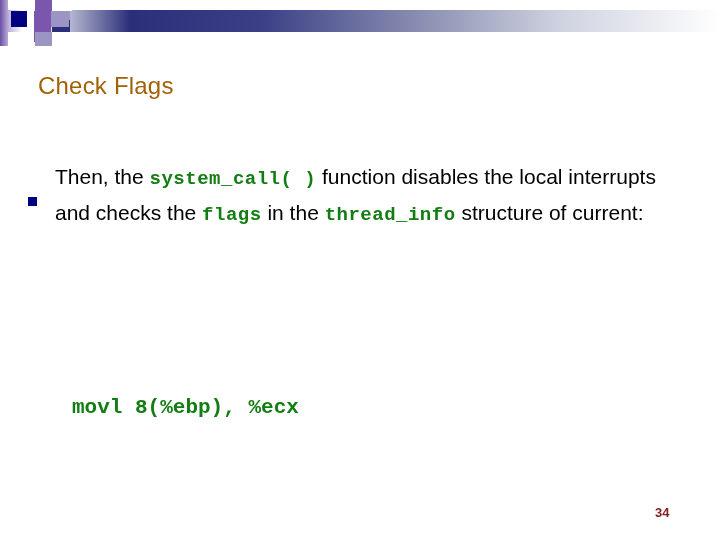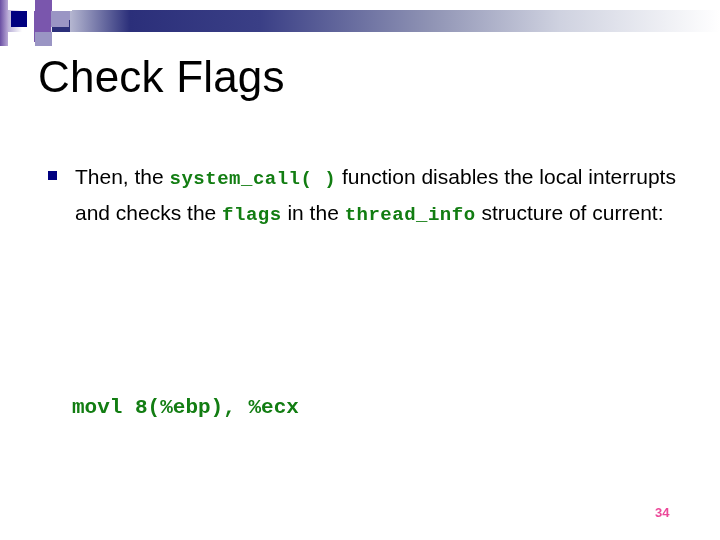--- a/index.html
+++ b/index.html
@@ -55,35 +55,35 @@
   .sq-n { left: 34px; top: 27px; width: 17px; height: 15px; background: #7a56ad; }
   .sq-q { left: 8px;  top: 32px; width: 62px; height: 14px; background: #ffffff; }
   .sq-r { left: 35px; top: 32px; width: 17px; height: 14px; background: #9a95c4; }
   .sq-s { left: 52px; top: 11px; width: 18px; height: 21px; background: #9a95c4; }
   .sq-t { left: 52px; top: 20px; width: 18px; height: 12px; background: #2b2f7a; }
 
   
   .slide-title {
     position: absolute;
     left: 38px;
-    top: 52px;
-    font-size: 44px;
-    color: #000000;
+    top: 72px;
+    font-size: 24px;
+    color: #a16207;
     letter-spacing: 0.2px;
     white-space: nowrap;
   }
 
   
   .bullet-row {
     position: absolute;
-    left: 48px;
+    left: 28px;
     top: 160px;
     width: 640px;
     display: flex;
-    align-items: flex-start;
+    align-items: center;
   }
   .bullet-marker {
     width: 9px;
     height: 9px;
     background: #000080;
     margin-top: 11px;
     margin-right: 18px;
     flex: 0 0 auto;
   }
   .bullet-text {
@@ -113,21 +113,21 @@
     white-space: pre;
   }
 
   
   .page-number {
     position: absolute;
     left: 655px;
     top: 505px;
     font-size: 13px;
     font-weight: bold;
-    color: #ec4899;
+    color: #7f1d1d;
   }
 </style>
 </head>
 <body>
 
 <div class="header-band">
   <div class="grad-bar"></div>
   <div class="deco-sq sq-a"></div>
   <div class="deco-sq sq-s"></div>
   <div class="deco-sq sq-t"></div>

